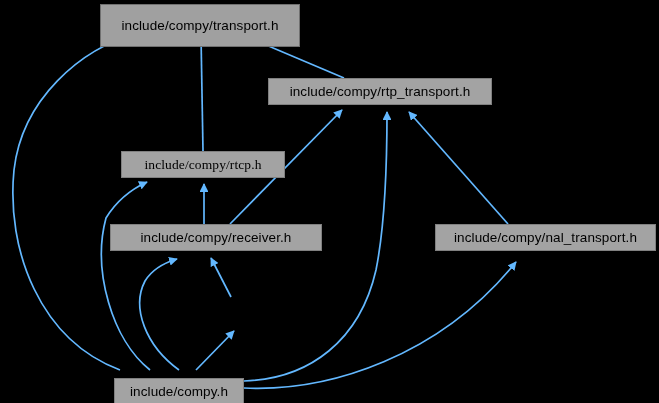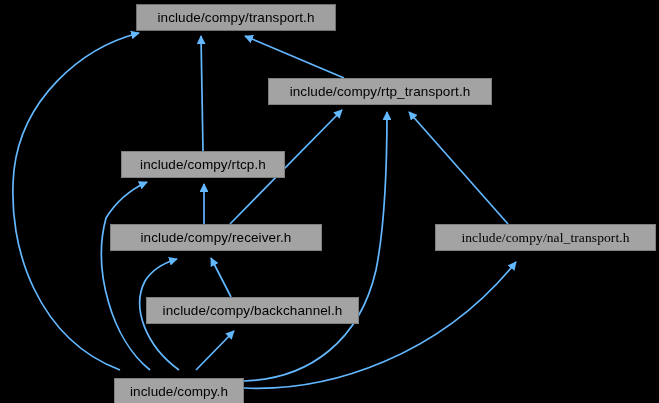--- a/index.html
+++ b/index.html
@@ -77,41 +77,38 @@
 
     <path d="M 231,297 L 211,258" fill="none" stroke="#63b8ff" stroke-width="1.7" marker-end="url(#arrowhead)"></path>
 
     <path d="M 179,370 C 146,346 131,308 145,281 C 153,268 167,262 177,259" fill="none" stroke="#63b8ff" stroke-width="1.7" marker-end="url(#arrowhead)"></path>
 
     <path d="M 196,370 L 234,331" fill="none" stroke="#63b8ff" stroke-width="1.7" marker-end="url(#arrowhead)"></path>
 
     <path d="M 244,388 C 330,392 440,356 516,262" fill="none" stroke="#63b8ff" stroke-width="1.7" marker-end="url(#arrowhead)"></path>
   </svg>
 
-  <div class="node current" style="left:100px; top:4px; width:200px; height:27px;margin-left:36px;">
+  <div class="node current" style="left:100px; top:4px; width:200px; height:43px;">
     <span class="node-label">include/compy/transport.h</span>
   </div>
 
   <div class="node plain" style="left:268px; top:78px; width:224px; height:27px;">
     <span class="node-label">include/compy/rtp_transport.h</span>
   </div>
 
-  <div class="node plain" style="left:121px; top:151px; width:164px; height:27px;">
+  <div class="node plain" style="left:121px; top:151px; width:164px; height:27px;font-family:Liberation Serif, serif;">
     <span class="node-label">include/compy/rtcp.h</span>
   </div>
 
   <div class="node plain" style="left:110px; top:224px; width:212px; height:27px;">
     <span class="node-label">include/compy/receiver.h</span>
   </div>
 
-  <div class="node plain" style="left:435px; top:224px; width:221px; height:27px;font-family:Liberation Serif, serif;">
+  <div class="node plain" style="left:435px; top:224px; width:221px; height:27px;">
     <span class="node-label">include/compy/nal_transport.h</span>
   </div>
 
-  <div class="node plain" style="left:146px; top:297px; width:213px; height:27px;">
-    <span class="node-label">include/compy/backchannel.h</span>
-  </div>
 
   <div class="node plain" style="left:114px; top:378px; width:130px; height:27px;">
     <span class="node-label">include/compy.h</span>
   </div>
 
 </div>
 
 </body></html>

